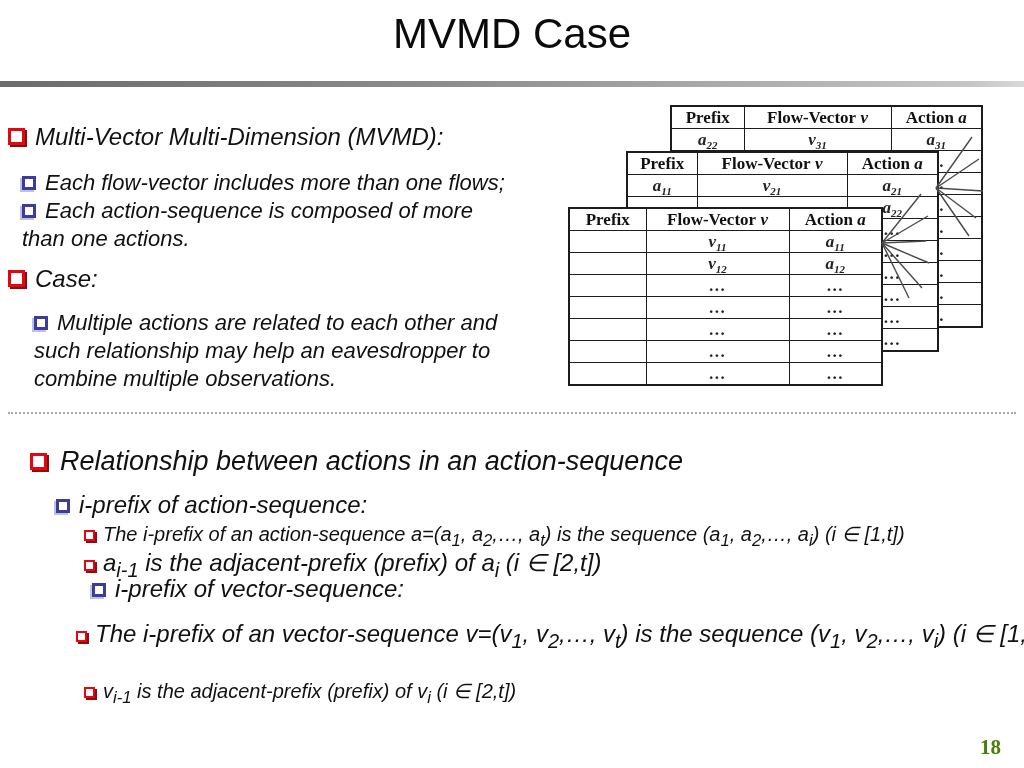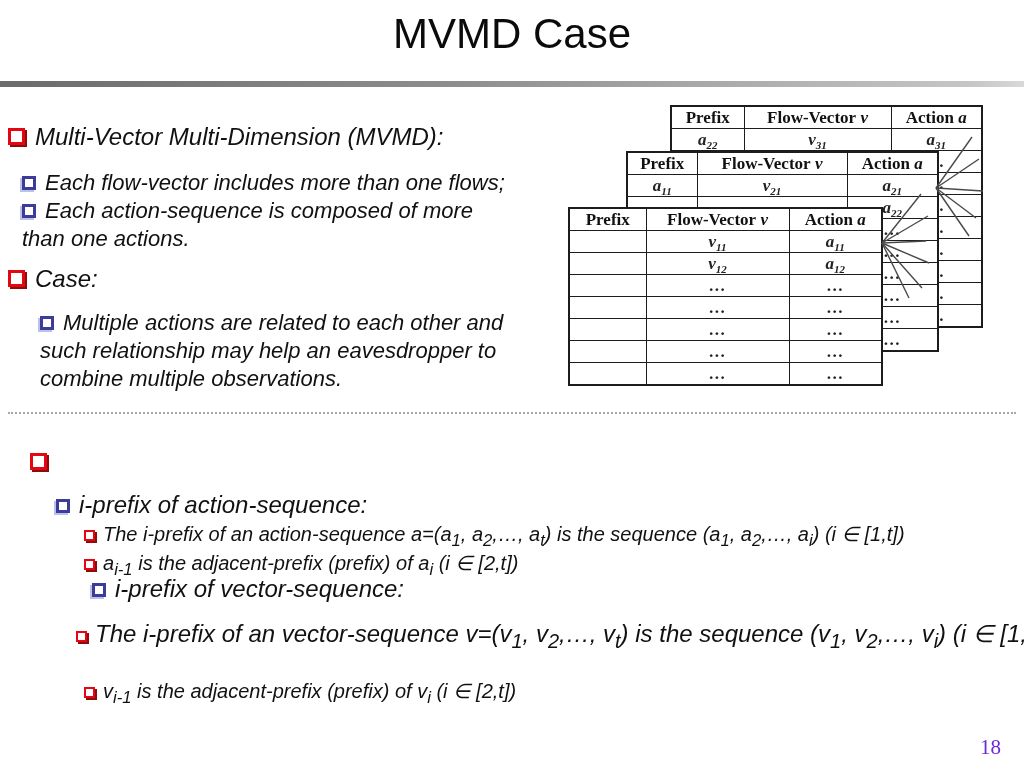--- a/index.html
+++ b/index.html
@@ -24,21 +24,21 @@
   .ptable{position:absolute;border-collapse:collapse;table-layout:fixed;background:#fff;
           font-family:"Liberation Serif","DejaVu Serif",serif;border:2px solid #1c1c1c;}
   .ptable th,.ptable td{border:1.6px solid #1c1c1c;text-align:center;padding:0;height:21px;
           overflow:hidden;line-height:21px;}
   .ptable th{font-weight:bold;font-size:17px;font-style:normal;}
   .ptable th i{font-style:italic;}
   .ptable td{font-style:italic;font-size:17px;font-weight:bold;color:#222;}
   .ptable sub{font-size:11px;line-height:0;}
 
   .fans{position:absolute;left:0;top:0;width:1024px;height:768px;pointer-events:none;z-index:5;}
-  .pagenum{left:980px;top:735px;font-family:"Liberation Serif","DejaVu Serif",serif;font-size:21px;color:#6d28d9;}
+  .pagenum{left:980px;top:735px;font-family:"Liberation Serif","DejaVu Serif",serif;font-size:21px;color:#4d7c0f;font-weight:bold;}
 </style>
 </head>
 <body>
 
 <div class="abs title">MVMD Case</div>
 <div class="abs rule"></div>
 
 <table class="ptable" style="left:670px;top:105px;width:311px;z-index:1;">
   <colgroup>
       <col style="width:73px">
@@ -231,37 +231,37 @@
 </div>
 <div class="li" style="left:22px;top:169px;width:520px;font-size:22px;">
   <span class="sq navy s2"></span><span class="t">Each flow-vector includes more than one flows;</span>
 </div>
 <div class="li" style="left:22px;top:197px;width:520px;font-size:22px;">
   <span class="sq navy s2"></span><span class="t">Each action-sequence is composed of more<br>than one actions.</span>
 </div>
 <div class="li" style="left:8px;top:264px;width:300px;font-size:24px;line-height:30px;">
   <span class="sq red s1"></span><span class="t">Case:</span>
 </div>
-<div class="li" style="left:40px;top:309px;width:520px;font-size:22px;">
+<div class="li" style="left:34px;top:309px;width:520px;font-size:22px;">
   <span class="sq navy s2"></span><span class="t">Multiple actions are related to each other and<br>such relationship may help an eavesdropper to<br>combine multiple observations.</span>
 </div>
 
 <div class="abs dotsep"></div>
 
 <div class="li nowrap" style="left:30px;top:445px;font-size:27px;line-height:32px;">
-  <span class="sq red s1" style="margin-right:13px;"></span>
+  <span class="sq red s1" style="margin-right:13px;"></span><span class="t">Relationship between actions in an action-sequence</span>
 </div>
 
 <div class="li nowrap" style="left:56px;top:490px;font-size:24px;line-height:30px;">
   <span class="sq navy s2"></span><span class="t">i-prefix of action-sequence:</span>
 </div>
 <div class="li nowrap" style="left:84px;top:521px;font-size:20px;line-height:26px;">
   <span class="sq red s3"></span><span class="t">The i-prefix of an action-sequence a=(a<sub>1</sub>, a<sub>2</sub>,…, a<sub>t</sub>) is the sequence (a<sub>1</sub>, a<sub>2</sub>,…, a<sub>i</sub>) (i ∈ [1,t])</span>
 </div>
-<div class="li nowrap" style="left:84px;top:550px;font-size:20px;line-height:26px;">
+<div class="li nowrap" style="left:84px;top:550px;font-size:24px;line-height:26px;">
   <span class="sq red s3"></span><span class="t">a<sub>i-1</sub> is the adjacent-prefix (prefix) of a<sub>i</sub> (i ∈ [2,t])</span>
 </div>
 
 <div class="li nowrap" style="left:56px;top:574px;font-size:24px;line-height:30px;margin-left:36px;">
   <span class="sq navy s2"></span><span class="t">i-prefix of vector-sequence:</span>
 </div>
 <div class="li nowrap" style="left:76px;top:621px;font-size:24px;line-height:26px;">
   <span class="sq red s3"></span><span class="t">The i-prefix of an vector-sequence v=(v<sub>1</sub>, v<sub>2</sub>,…, v<sub>t</sub>) is the sequence (v<sub>1</sub>, v<sub>2</sub>,…, v<sub>i</sub>) (i ∈ [1,t])</span>
 </div>
 <div class="li nowrap" style="left:84px;top:650px;font-size:20px;line-height:26px;margin-top:28px;">

